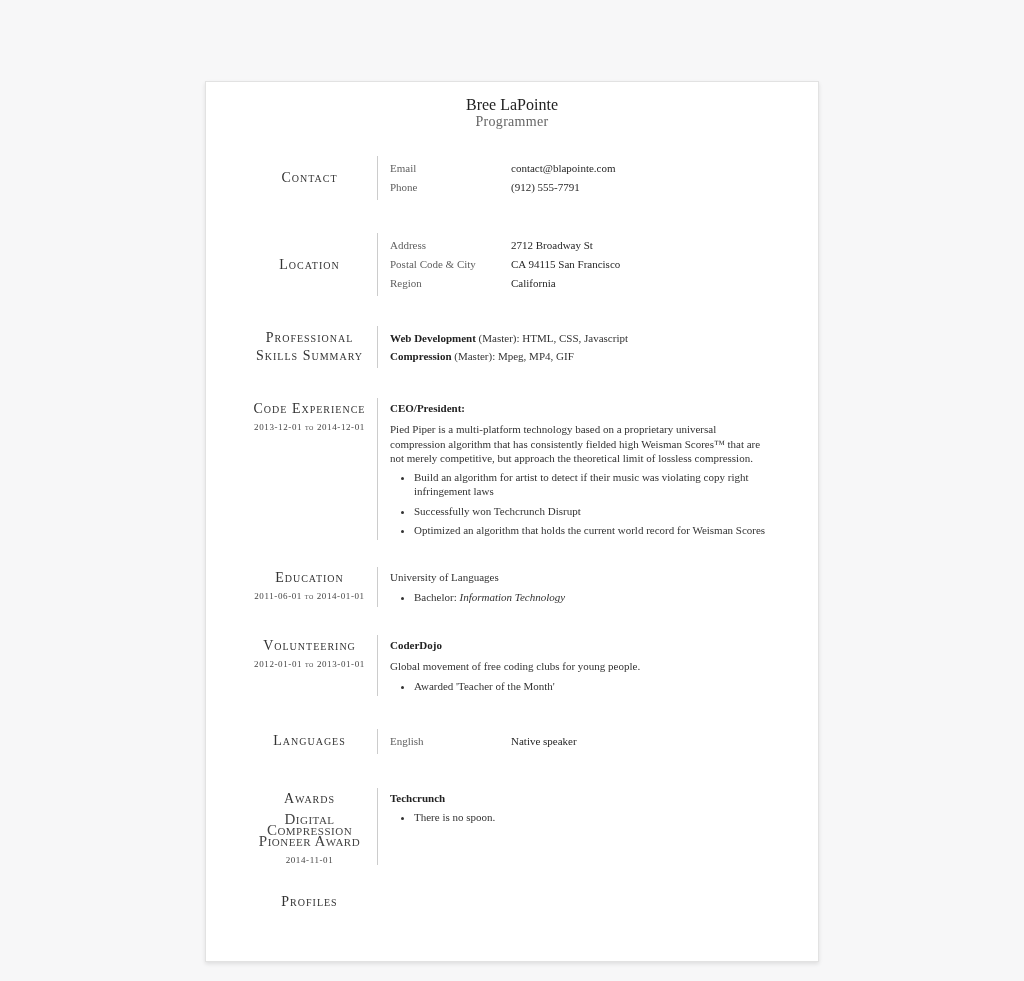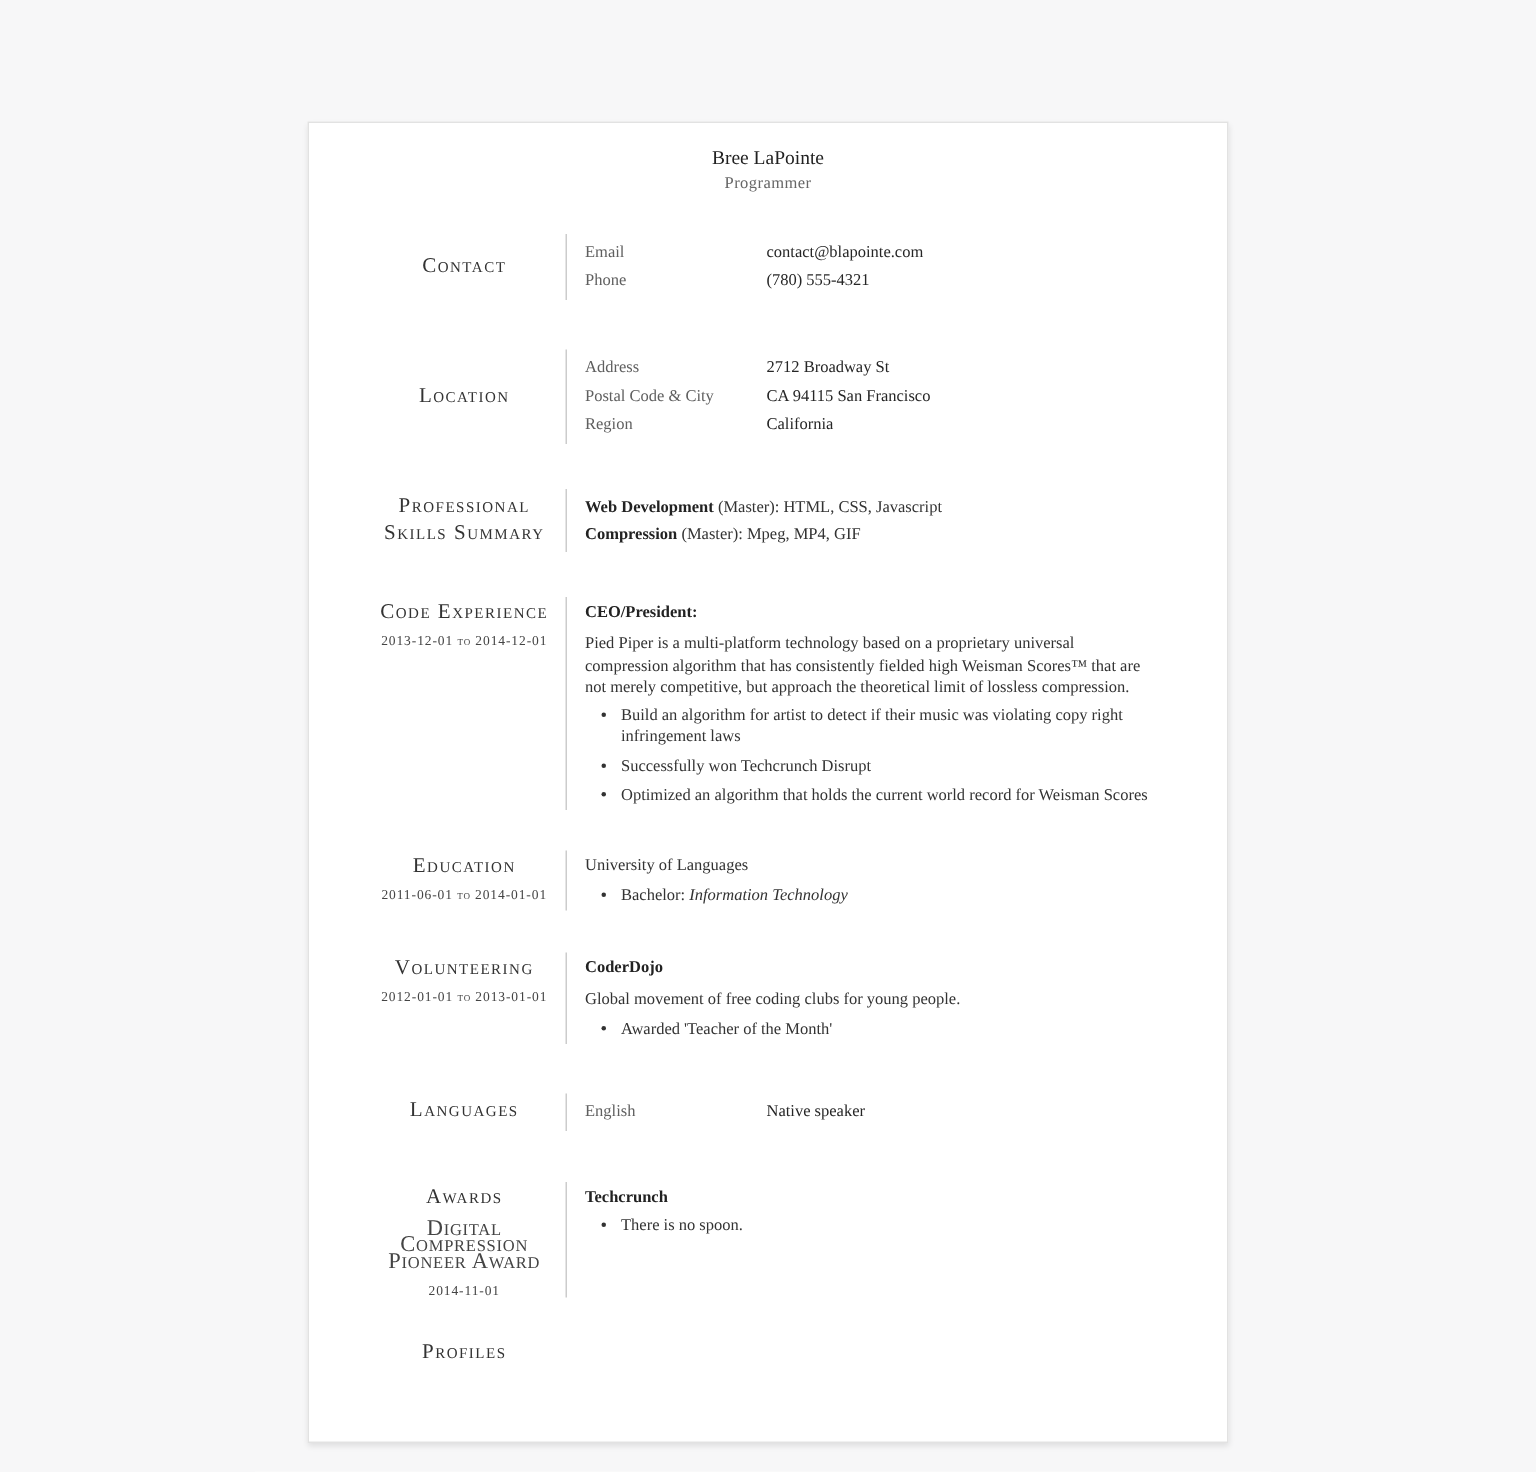--- a/index.html
+++ b/index.html
@@ -13,22 +13,22 @@
     width: 614px; height: 881px;
     margin: 81px auto 0;
     background: #ffffff;
     border: 1px solid #e2e2e2;
     box-shadow: 0 2px 4px rgba(0,0,0,0.10);
     padding-top: 12px;
     overflow: hidden;
   }
   
   .header { text-align: center; margin-bottom: 28px; }
-  .name { font-size: 13px; line-height: 22px; font-weight: 400; color: #222; }
-  .role { font-size: 11px; line-height: 12px; color: #666; letter-spacing: 0.3px; }
+  .name { font-size: 16px; line-height: 22px; font-weight: 400; color: #222; }
+  .role { font-size: 14px; line-height: 12px; color: #666; letter-spacing: 0.3px; }
   
   .row { display: flex; align-items: stretch; }
   .left {
     width: 171px; flex-shrink: 0;
     padding-left: 36px;
     display: flex; flex-direction: column; justify-content: center;
     text-align: center;
   }
   .row.top .left { justify-content: flex-start; padding-top: 2px; }
   .right {
@@ -100,21 +100,21 @@
     <div class="left">
       <h2 class="sec-title">Contact</h2>
     </div>
     <div class="right">
       <div class="pair">
         <span class="label">Email</span>
         <a class="link value">contact@blapointe.com</a>
       </div>
       <div class="pair">
         <span class="label">Phone</span>
-        <span class="value">(780) 555-4321</span>
+        <span class="value">(912) 555-7791</span>
       </div>
     </div>
   </section>
 
   <section class="row sec-location">
     <div class="left">
       <h2 class="sec-title">Location</h2>
     </div>
     <div class="right">
       <div class="pair">

